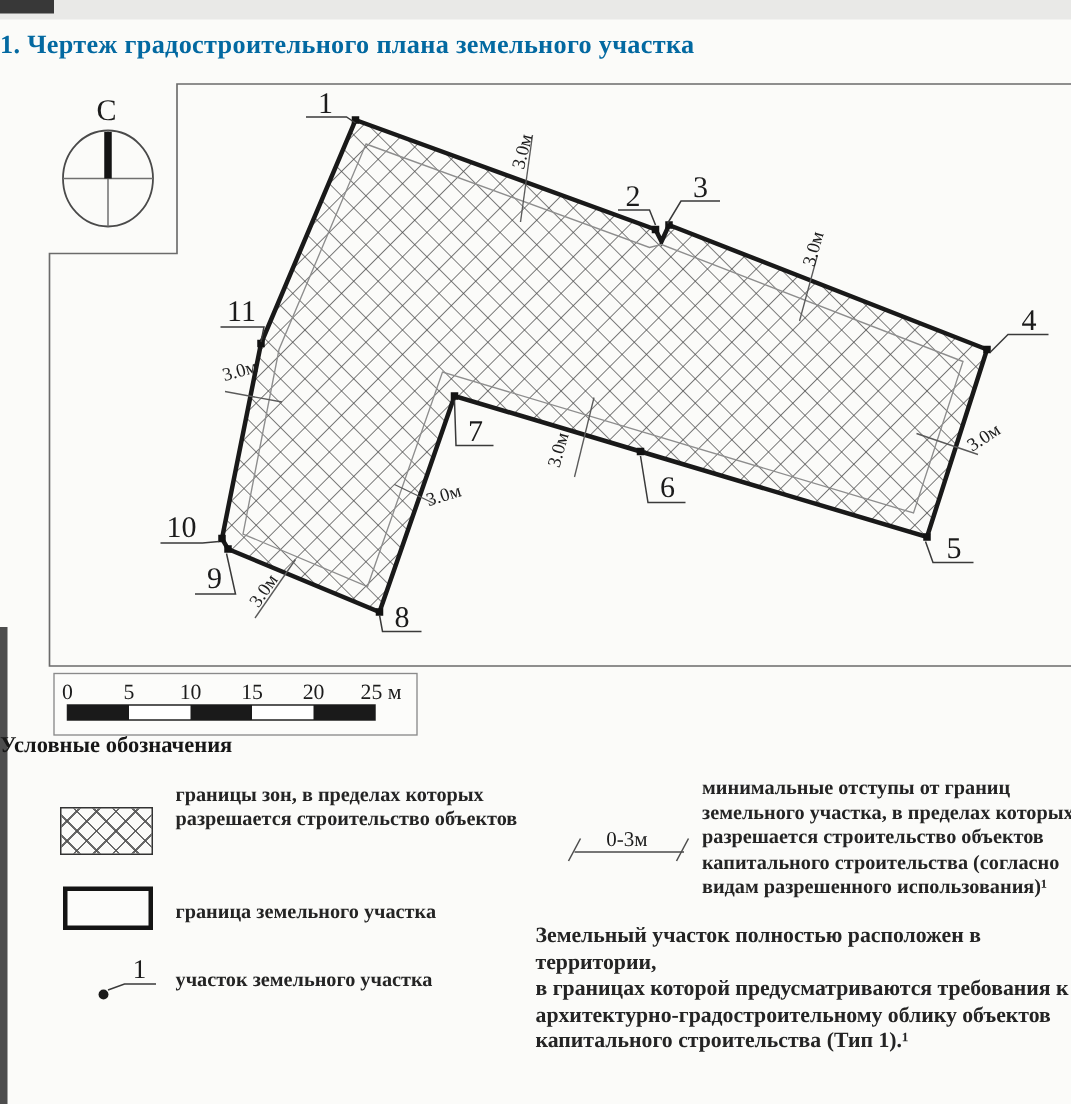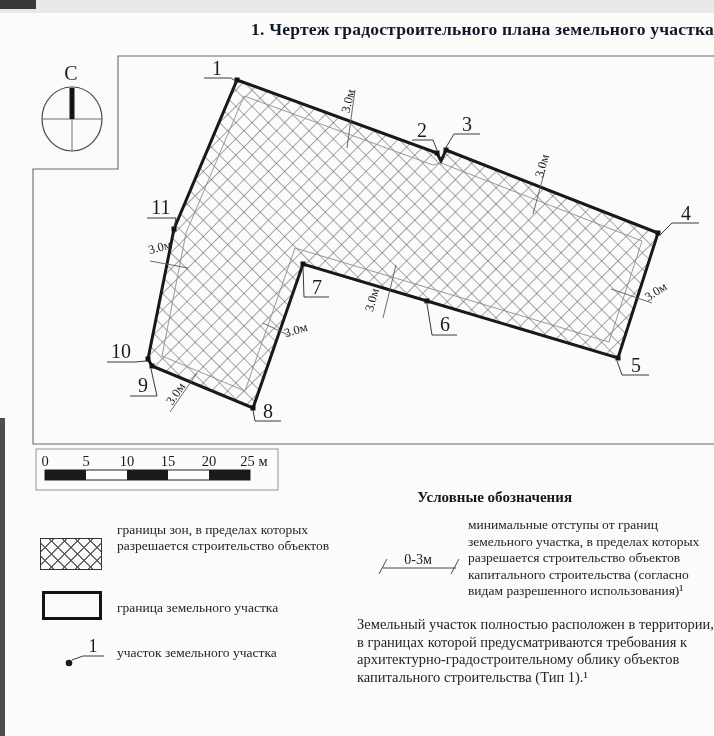--- a/index.html
+++ b/index.html
@@ -2,39 +2,39 @@
 <html><head>
 <meta charset="utf-8">
 <style>
   html,body{margin:0;padding:0;}
   body{
     width:714px;height:736px;position:relative;overflow:hidden;
     background:#fbfbf9;
     font-family:"Liberation Serif", serif;
     color:#1f1f1f;
   }
-  .abs{position:absolute;}
+  .abs{position:absolute;font-weight:bold;}
   .doc-title{
-    top:19px;left:0;width:714px;text-align:right;
-    font-size:17.5px;font-weight:bold;letter-spacing:.2px;color:#0f172a;
+    top:19px;left:0;width:714px;text-align:left;
+    font-size:17.5px;font-weight:bold;letter-spacing:.2px;color:#0369a1;
   }
   
   .scan-topband{top:0;left:0;width:714px;height:13px;background:#e9e9e7;}
   .scan-corner{top:0;left:0;width:36px;height:9px;background:#383838;}
   .scan-leftstrip{top:418px;left:0;width:5px;height:318px;background:#4d4d4d;}
   svg{position:absolute;top:0;left:0;}
   svg text{fill:#1c1c1c;font-family:"Liberation Serif", serif;}
   .pt-label{font-size:20px;}
   .dim-label{font-size:12.5px;}
   .tick-label{font-size:14.5px;}
   .north-label{font-size:20px;}
   .legend-marker-num{font-size:18px;}
   .legend-dim-num{font-size:14px;}
   .legend-title{
-    top:489px;left:0;width:572px;text-align:right;
+    top:489px;left:0;width:572px;text-align:left;
     font-size:15px;font-weight:bold;color:#171717;
   }
   .legend-text{font-size:13.5px;line-height:16.2px;color:#242424;}
   .zone-text{top:522px;left:117px;width:260px;}
   .boundary-text{top:600px;left:117px;width:260px;}
   .point-text{top:645px;left:117px;width:260px;}
   .setback-text{top:517px;left:468px;width:300px;line-height:16.6px;}
   .note-text{top:616px;left:357px;width:380px;font-size:14.5px;line-height:17.6px;color:#242424;}
   .hatch-swatch{
     left:40px;top:538px;width:60px;height:30px;

